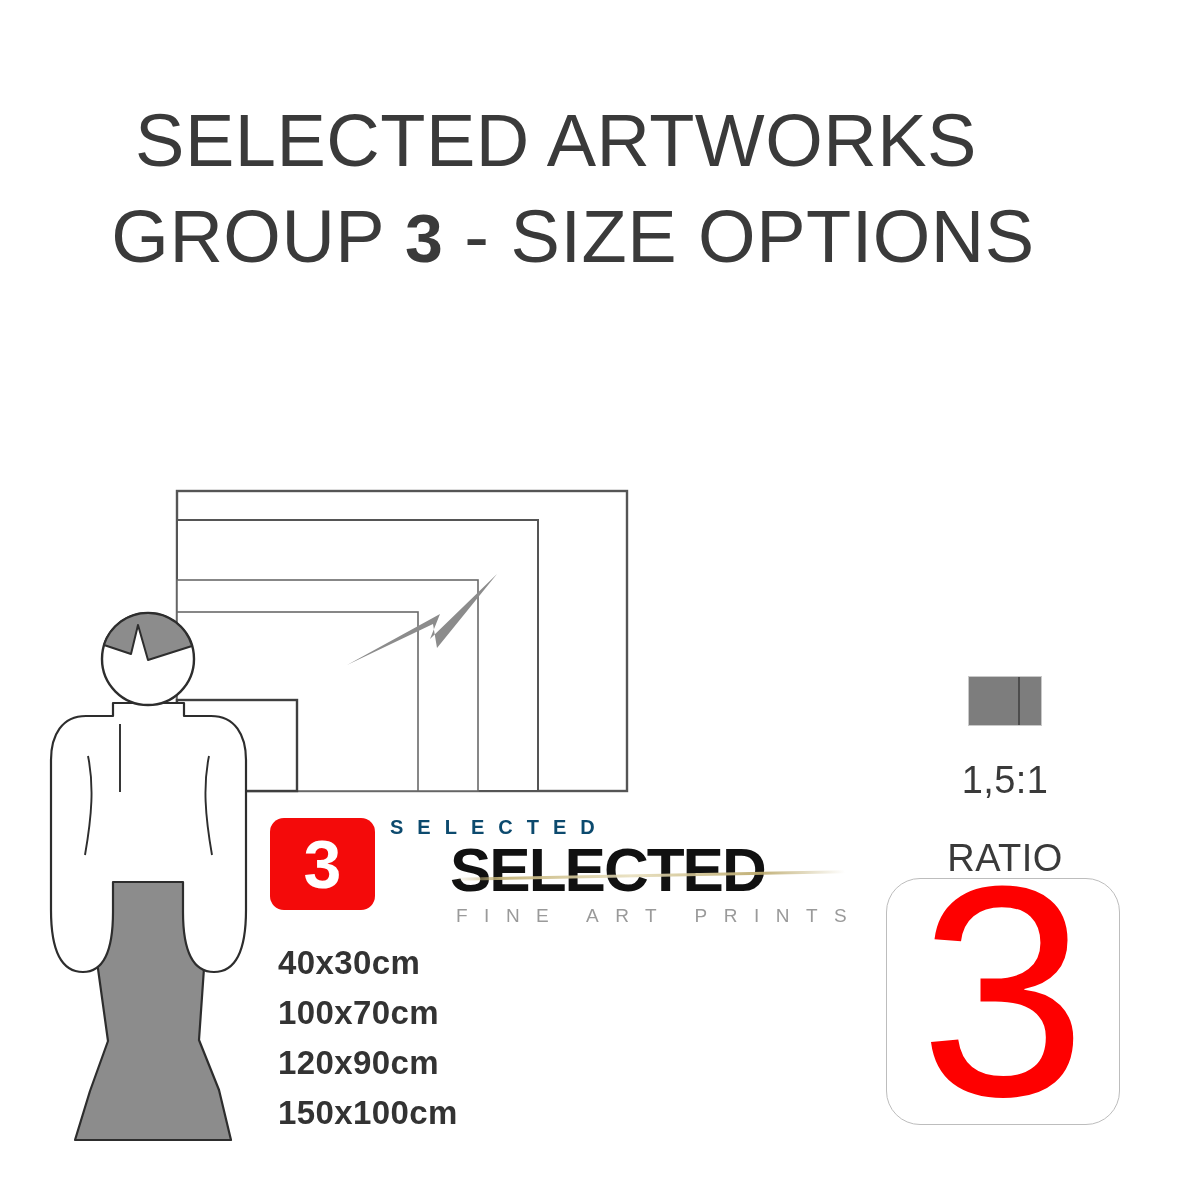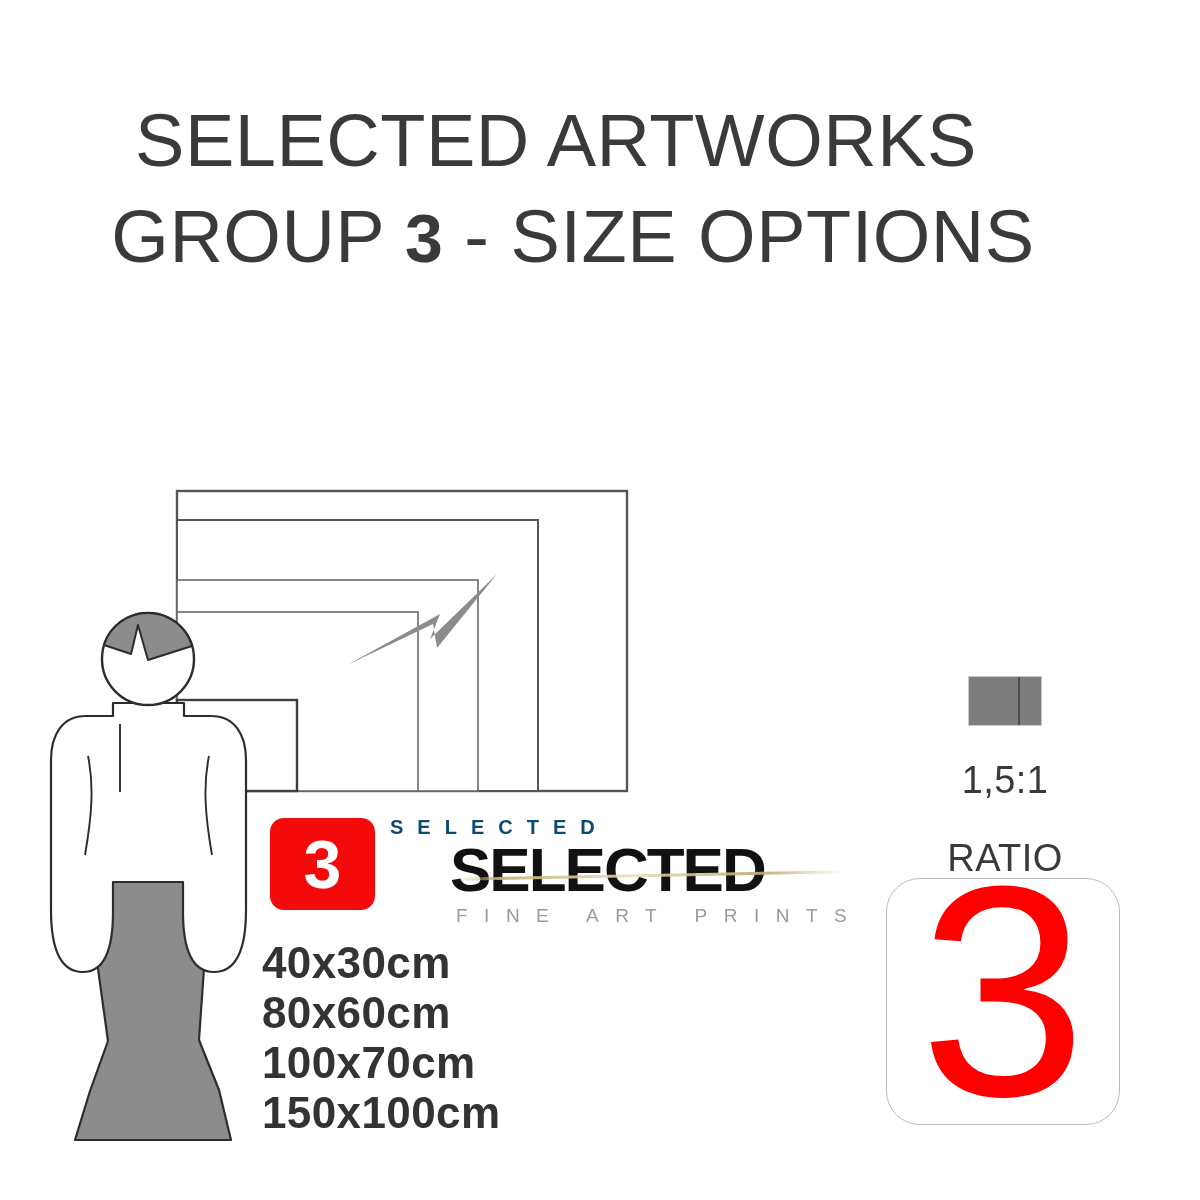--- a/index.html
+++ b/index.html
@@ -118,26 +118,27 @@
   }
 
   
   .size-list {
     position: absolute;
     left: 262px;
     top: 938px;
     width: 330px;
   }
   .size-item {
-    font-size: 44px;
+    font-size: 33px;
     font-weight: 700;
     color: #333333;
     line-height: 50px;
     letter-spacing: 0.4px;
     white-space: nowrap;
+    margin-left: 16px;
   }
 
   
   .aspect-block {
     position: absolute;
     left: 900px;
     top: 676px;
     width: 210px;
     text-align: center;
   }
@@ -244,22 +245,22 @@
   <div class="logo-block">
     <div class="logo-badge">3</div>
     <div class="logo-selected">SELECTED</div>
     <div class="logo-artworks">SELECTED</div>
     <div class="logo-strike"></div>
     <div class="logo-tagline">FINE ART PRINTS</div>
   </div>
 
   <div class="size-list">
     <div class="size-item">40x30cm</div>
-    <div class="size-item">80x60cm</div>
     <div class="size-item">100x70cm</div>
+    <div class="size-item">120x90cm</div>
     <div class="size-item">150x100cm</div>
   </div>
 
   <div class="aspect-block">
     <div class="aspect-swatch">
       <div class="divider"></div>
     </div>
     <div class="aspect-line">1,5:1</div>
     <div class="aspect-line">RATIO</div>
   </div>

